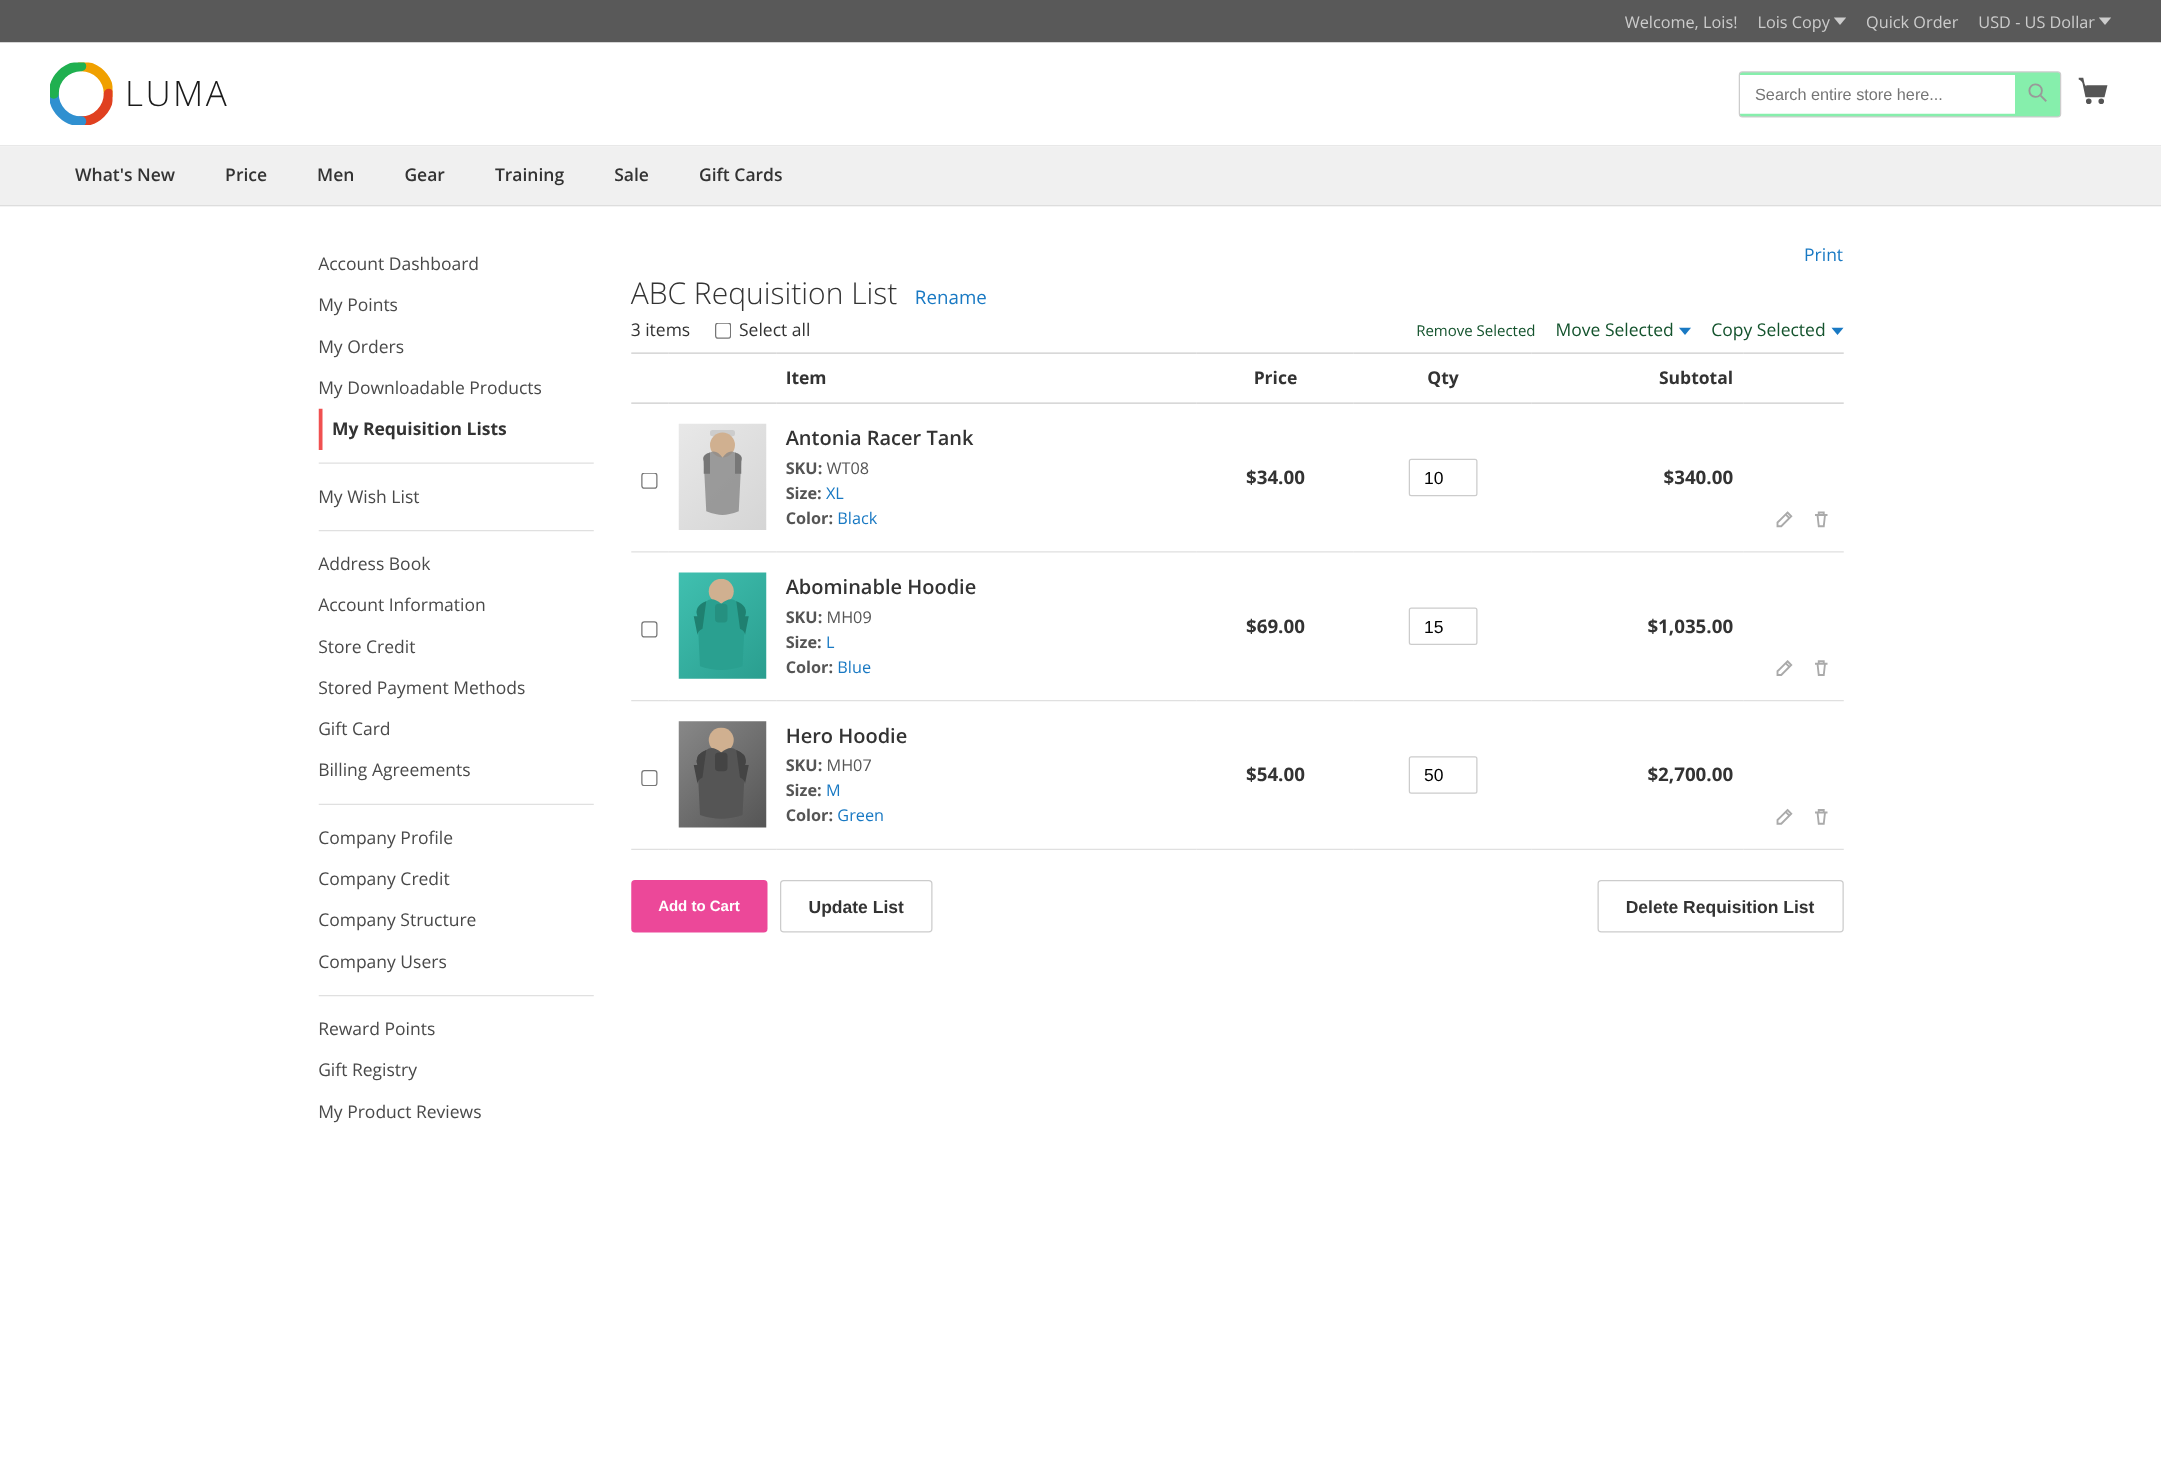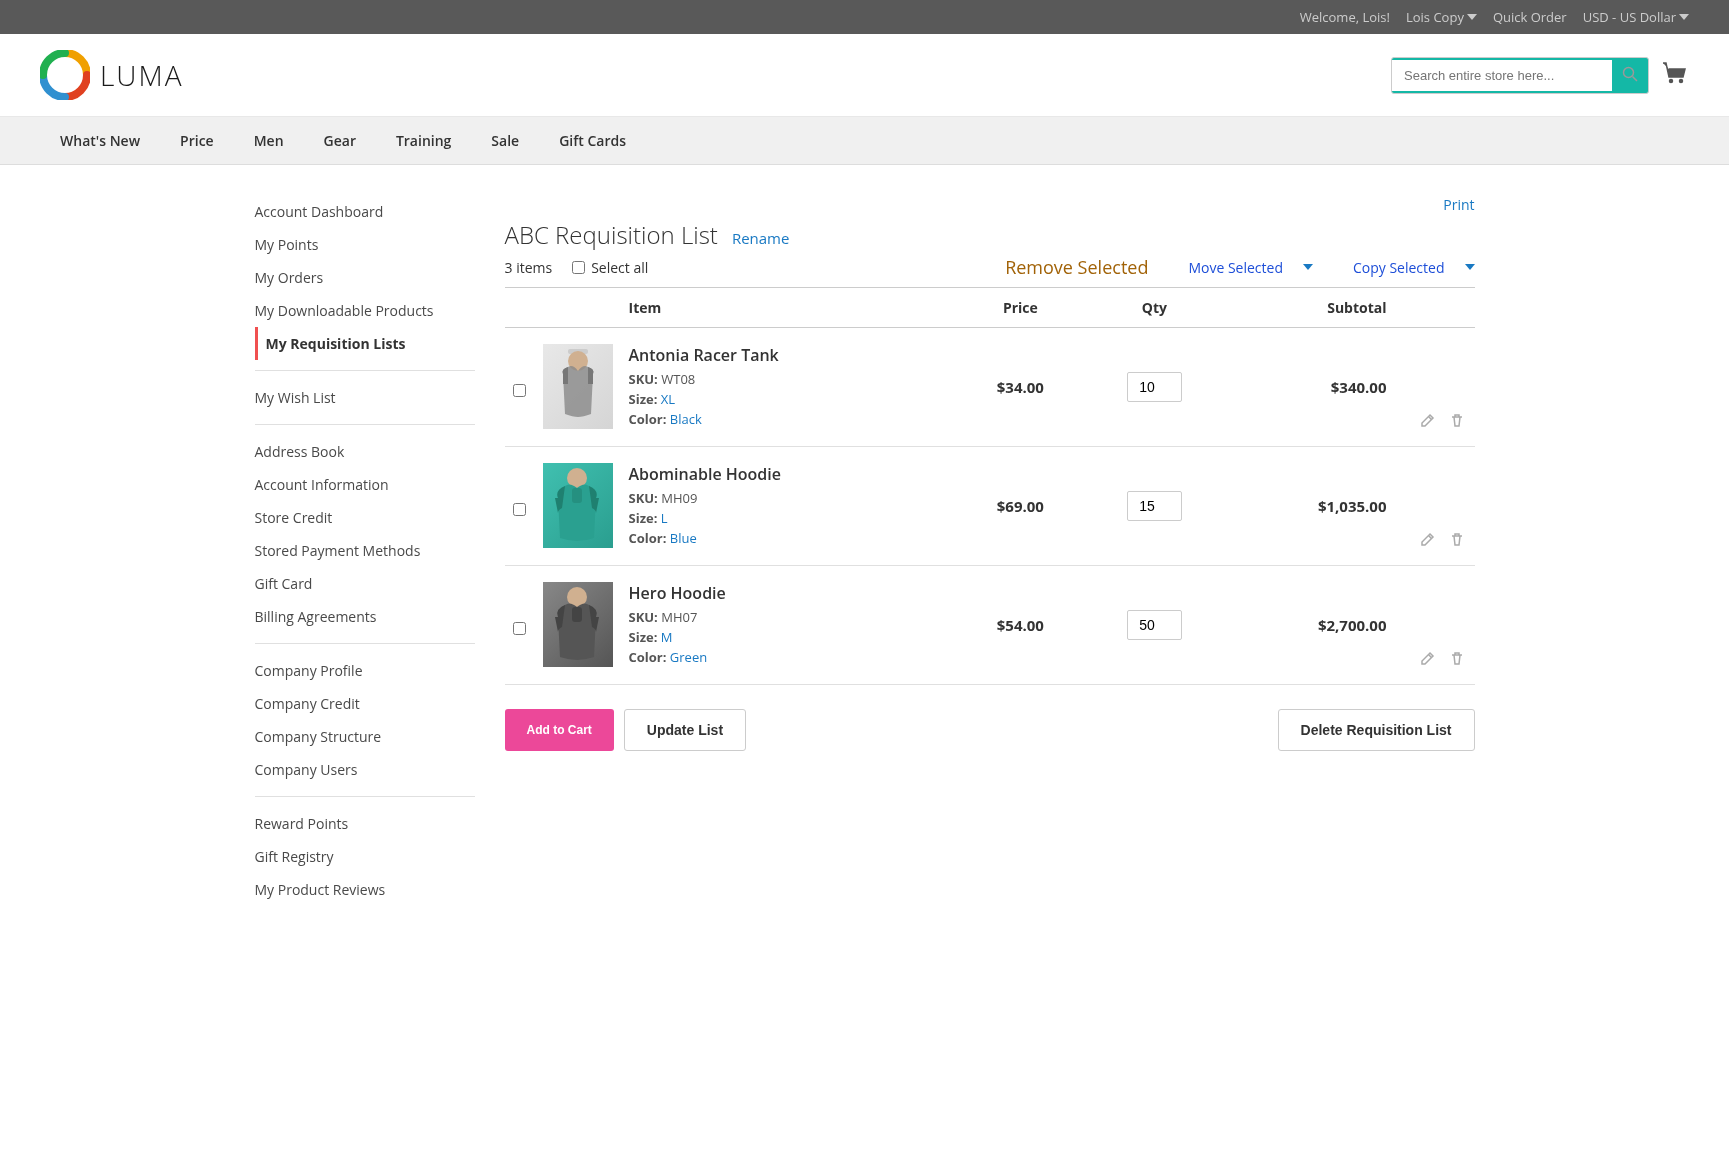--- a/index.html
+++ b/index.html
@@ -33,21 +33,21 @@
     .logo { display: flex; align-items: center; gap: 10px; text-decoration: none; }
     .logo-icon { width: 50px; height: 50px; }
     .logo-text { font-size: 28px; font-weight: 300; color: #1a1a1a; letter-spacing: 2px; text-transform: uppercase; }
     .header-right { display: flex; align-items: center; gap: 12px; }
     .search-box {
       display: flex;
       align-items: center;
       border: 1px solid #ccc;
       border-radius: 3px;
       overflow: hidden;
-      background: #14b8a6;
+      background: #86efac;
     }
     .search-box input {
       border: none;
       outline: none;
       padding: 8px 12px;
       font-size: 13px;
       color: #999;
       width: 220px;
     }
     .search-box button {
@@ -167,33 +167,32 @@
       align-items: center;
       gap: 6px;
     }
     .select-all-wrap input[type="checkbox"] { cursor: pointer; }
     .toolbar-actions {
       display: flex;
       align-items: center;
       gap: 16px;
     }
     .toolbar-actions a {
-      color: #a16207;
+      color: #14532d;
       text-decoration: none;
-      font-size: 18px;
+      font-size: 12px;
       cursor: pointer;
     }
     .dropdown-action {
       display: flex;
       align-items: center;
-      gap: 20px;
-      color: #1d4ed8;
-      cursor: pointer;
-      font-size: 14px;
-      margin-left: 24px;
+      gap: 4px;
+      color: #14532d;
+      cursor: pointer;
+      font-size: 14px;
     }
     .print-link {
       color: #1979c3;
       text-decoration: none;
       font-size: 14px;
       cursor: pointer;
       display: flex;
       justify-content: flex-end;
       margin-bottom: 4px;
     }

